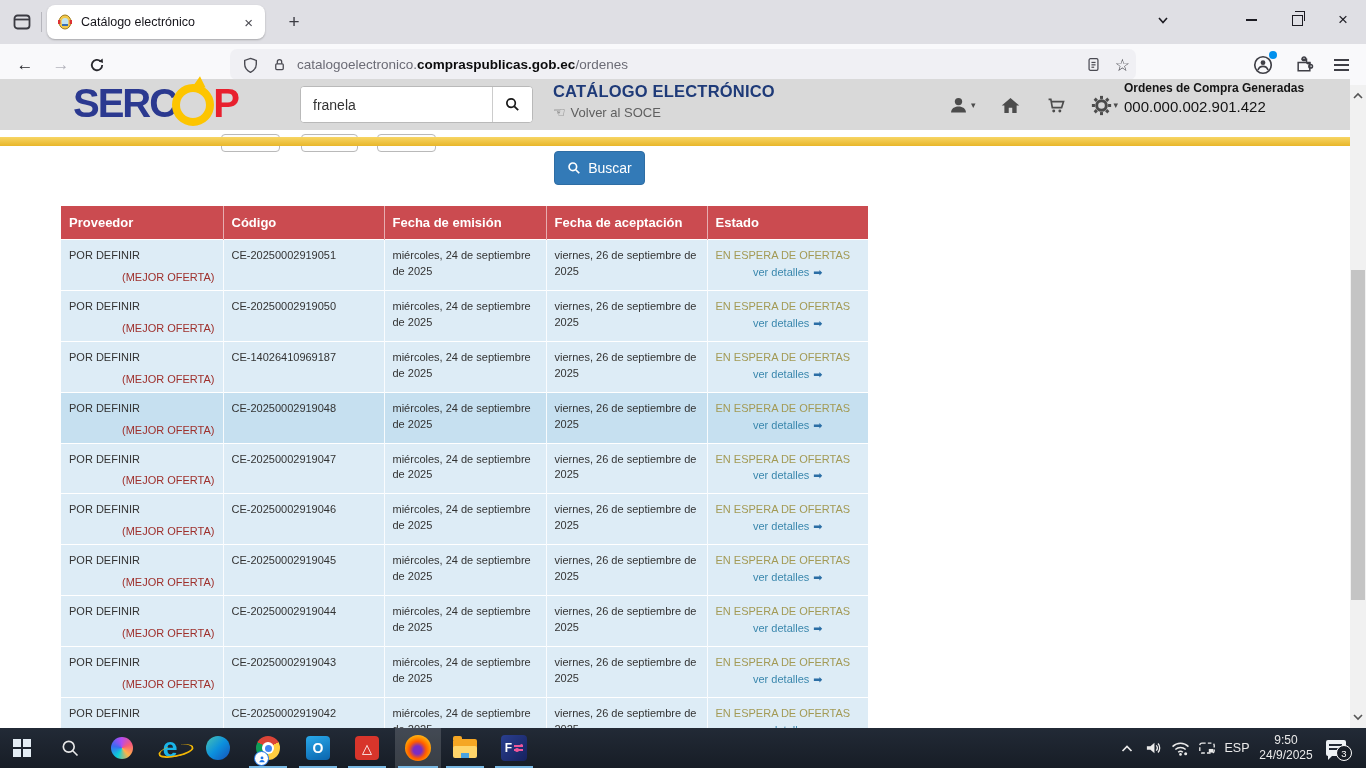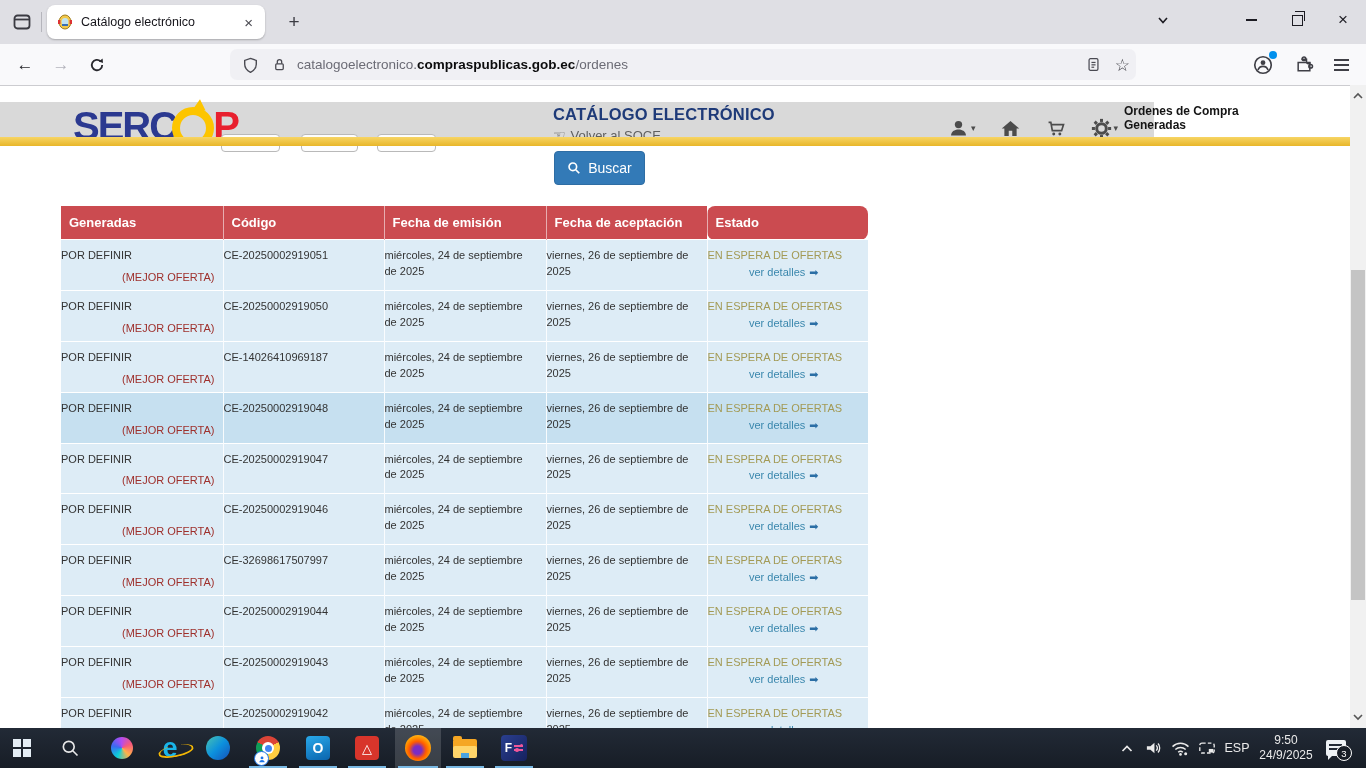--- a/index.html
+++ b/index.html
@@ -34,21 +34,21 @@
   .urltext{font-size:13.5px;margin-left:10px;white-space:nowrap;}
   .urltext .dim{color:#6b6b75;} .urltext .host{color:#0c0c0d;font-weight:bold;}
   .urlright{margin-left:auto;display:flex;align-items:center;gap:14px;color:#3f3f46;}
   .chromeicons{position:absolute;top:6px;display:flex;align-items:center;gap:20px;color:#3f3f46;height:30px;}
   .star{font-size:17px;color:#3f3f46;}
   .menu-bars span{display:block;width:15px;height:1.8px;background:#3f3f46;margin:3px 0;}
   .acct{position:relative;}
   .acct .dot{position:absolute;right:-3px;top:-3px;width:8px;height:8px;border-radius:50%;background:#0090ed;}
 
   
-  .siteheader{position:absolute;left:0;top:102px;width:1154px;height:51px;background:#d9d9d9;}
+  .siteheader{position:absolute;left:0;top:79px;width:1350px;height:51px;background:#d9d9d9;}
   .logo{position:absolute;left:73px;top:2px;font-weight:900;font-size:40px;letter-spacing:-2px;display:flex;align-items:center;}
   .logo .blue{color:#2b3990;} .logo .red{color:#e8202e;}
   .swirl{width:26px;height:26px;border:8px solid #fdc500;border-radius:50%;display:inline-block;position:relative;margin:2px -1px 0 -4px;}
   .swirl::after{content:'';position:absolute;top:-12px;right:-6px;border:6px solid transparent;border-left:11px solid #fdc500;transform:rotate(35deg);}
   .searchgroup{position:absolute;left:300px;top:7px;width:233px;height:37px;display:flex;background:#fff;
                border:1px solid #b9b9b9;border-radius:4px;box-sizing:border-box;overflow:hidden;}
   .searchgroup input{flex:1;border:none;outline:none;padding:0 12px;font-size:14px;color:#333;
                      font-family:"Liberation Sans",sans-serif;background:#fff;min-width:0;}
   .searchgroup .sbtn{width:39px;border-left:1px solid #ccc;display:flex;align-items:center;justify-content:center;background:#fff;color:#222;}
   .headtitle{position:absolute;left:553px;top:3px;}
@@ -66,22 +66,22 @@
 
   
   .content{position:absolute;left:0;top:146px;width:1350px;height:444px;background:#fff;}
   .stubbtn{position:absolute;top:-12px;height:16px;background:#fdfdfd;border:1px solid #b9b9b9;border-radius:4px;z-index:1;}
   .stub1{left:221px;width:57px;} .stub2{left:301px;width:55px;} .stub3{left:377px;width:57px;}
   .buscar{position:absolute;left:554px;top:5px;width:91px;height:34px;background:#337ab7;border:1px solid #2e6da4;
           border-radius:4px;color:#fff;display:flex;align-items:center;justify-content:center;gap:7px;font-size:14px;box-sizing:border-box;}
   table.orders{position:absolute;left:61px;top:60px;width:807px;border-collapse:collapse;table-layout:fixed;}
   table.orders th{background:#cb4b50;color:#fff;font-size:13px;font-weight:bold;text-align:left;
                   height:33px;padding:0 8px;border-right:1px solid rgba(255,255,255,.55);}
-  table.orders th:last-child{border-right:none;border-radius:8px;}
-  table.orders td{height:45px;background:#ddecf6;vertical-align:top;padding:8px 8px 4px 0;font-size:11px;color:#333;
+  table.orders th:last-child{border-right:none;}
+  table.orders td{height:45px;background:#ddecf6;vertical-align:top;padding:8px 8px 4px 8px;font-size:11px;color:#333;
                   border-top:1px solid #fff;border-right:1px solid rgba(255,255,255,.85);box-sizing:border-box;line-height:1.45;}
   table.orders td:last-child{border-right:none;}
   table.orders tr.highlight td{background:#c6e0f0;}
   table.orders tr:last-child td{border-bottom:1px solid #c9c9c9;}
   td .offer{text-align:right;font-weight:normal;color:#9e2f2b;margin-top:6px;}
   td .status{color:#a39a55;}
   td .details{text-align:center;margin-top:1px;}
   td .details a{color:#3a87ad;text-decoration:none;}
   td .arrow{color:#2b6ea5;margin-left:4px;font-size:11px;}
 
@@ -237,20 +237,29 @@
     </div>
   </div>
 
   <div class="siteheader">
     <div class="logo">
       <span class="blue">SER</span>
         <span class="blue">C</span>
         <span class="swirl"></span>
         <span class="red">P</span>
     </div>
+    <div class="searchgroup">
+      <input value="franela" style="">
+      <span class="sbtn">
+        <svg width="17" height="17" viewBox="0 0 24 24">
+            <circle cx="10" cy="10" r="6" fill="none" stroke="#1a1a1a" stroke-width="2.4"></circle>
+            <line x1="14.6" y1="14.6" x2="20" y2="20" stroke="#1a1a1a" stroke-width="2.6"></line>
+          </svg>
+      </span>
+    </div>
     <div class="headtitle">
       <h1>CATÁLOGO ELECTRÓNICO</h1>
       <div class="backlink">
         <span class="hand uni">☜</span>
         <span>Volver al SOCE</span>
       </div>
     </div>
     <div class="hdricons">
       <span class="hico">
         <svg width="21" height="21" viewBox="0 0 24 24">
@@ -311,21 +320,21 @@
     <table class="orders">
       <colgroup>
           <col style="width:162px">
           <col style="width:161px">
           <col style="width:162px">
           <col style="width:161px">
           <col style="width:161px">
         </colgroup>
       <thead>
         <tr>
-          <th>Generadas</th>
+          <th>Proveedor</th>
           <th>Código</th>
           <th>Fecha de emisión</th>
           <th>Fecha de aceptación</th>
           <th>Estado</th>
         </tr>
       </thead>
       <tbody>
 
           <tr>
             <td>
@@ -421,21 +430,21 @@
                 <a href="#">ver detalles</a><span class="arrow uni">➡</span>
               </div>
             </td>
           </tr>
 
           <tr>
             <td>
               <div>POR DEFINIR</div>
               <div class="offer">(MEJOR OFERTA)</div>
             </td>
-            <td>CE-32698617507997</td>
+            <td>CE-20250002919045</td>
             <td>miércoles, 24 de septiembre de 2025</td>
             <td>viernes, 26 de septiembre de 2025</td>
             <td>
               <div class="status">EN ESPERA DE OFERTAS</div>
               <div class="details">
                 <a href="#">ver detalles</a><span class="arrow uni">➡</span>
               </div>
             </td>
           </tr>
 

